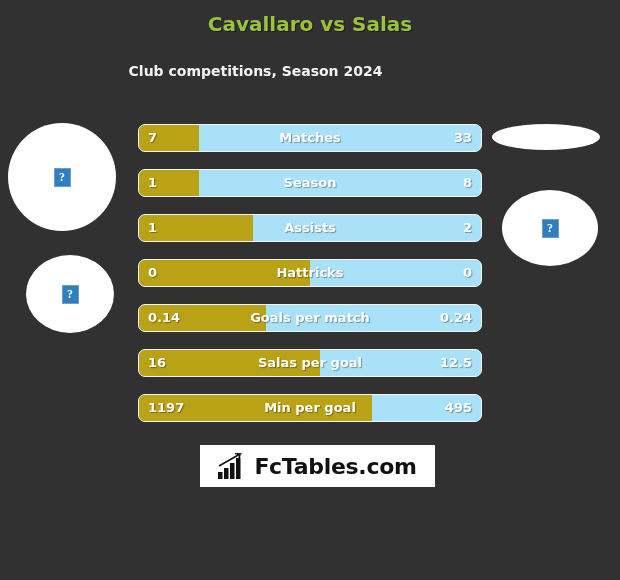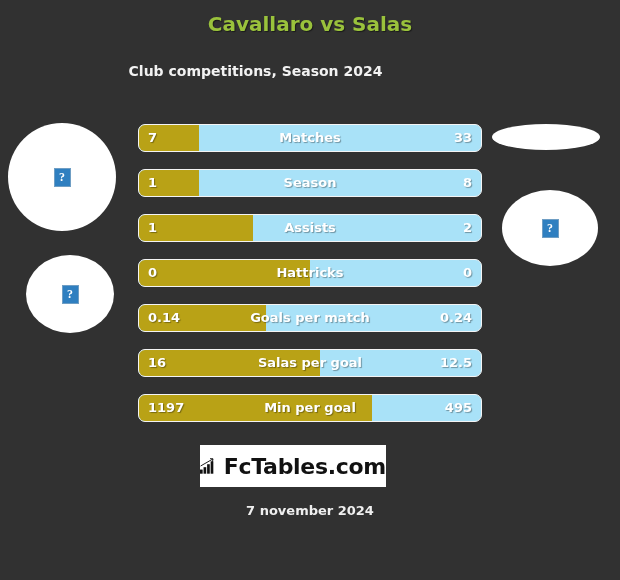--- a/index.html
+++ b/index.html
@@ -116,21 +116,21 @@
   }
   .bar-label { left: 0; width: 100%; text-align: center; }
   .bar-home  { left: 9px;  text-align: left; }
   .bar-away  { right: 9px; text-align: left; }
 
   
   .logo-box {
     position: absolute;
     left: 200px;
     top: 445px;
-    width: 186px;
+    width: 235px;
     height: 42px;
     background: #ffffff;
     display: flex;
     align-items: center;
     justify-content: center;
     gap: 6px;
   }
   .logo-icon { display: block; }
   .logo-text {
     font-size: 22px;
@@ -223,15 +223,14 @@
     <svg class="logo-icon" width="30" height="26" viewBox="0 0 30 26">
       <rect x="0" y="19" width="4.5" height="7" fill="#111"></rect>
       <rect x="6" y="15" width="4.5" height="11" fill="#111"></rect>
       <rect x="12" y="10" width="4.5" height="16" fill="#111"></rect>
       <rect x="18" y="5" width="4.5" height="21" fill="#111"></rect>
       <path d="M1 13 L22 1 L17 0.5 M22 1 L21 6" stroke="#111" stroke-width="1.6" fill="none"></path>
     </svg>
     <span class="logo-text">FcTables.com</span>
   </div>
 
-  <div class="date">7 november 2024</div>
 
 </div>
 
 </body></html>

